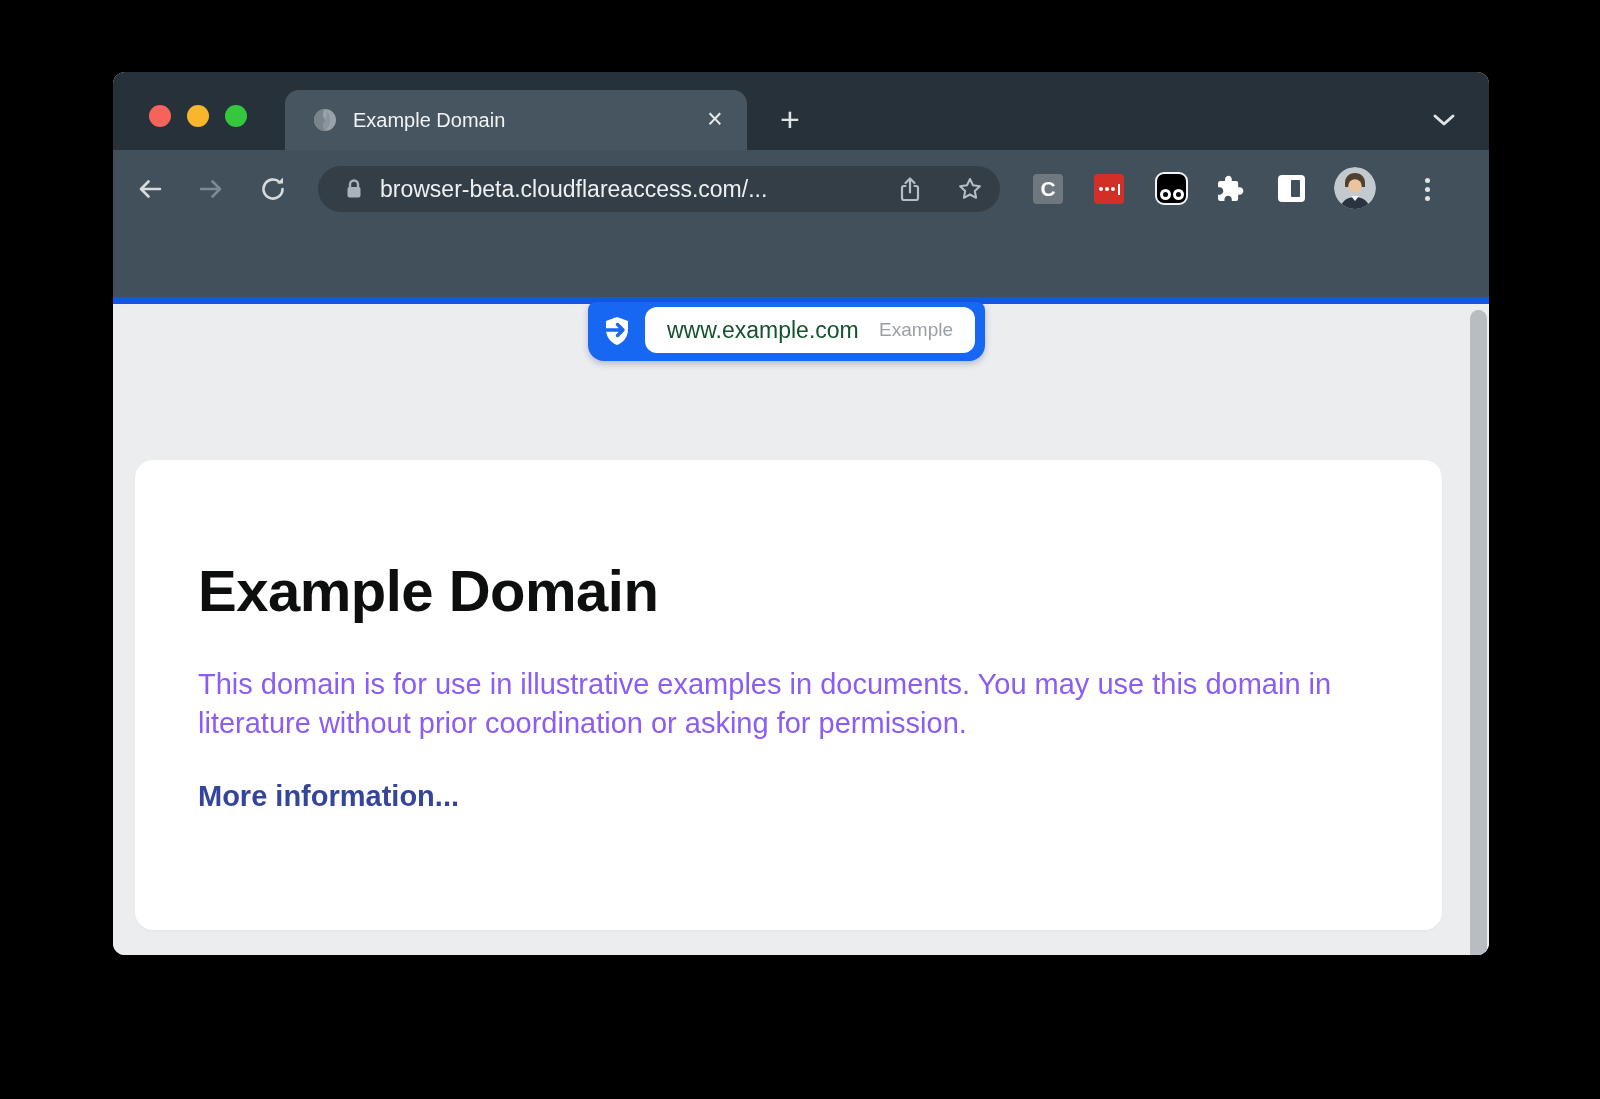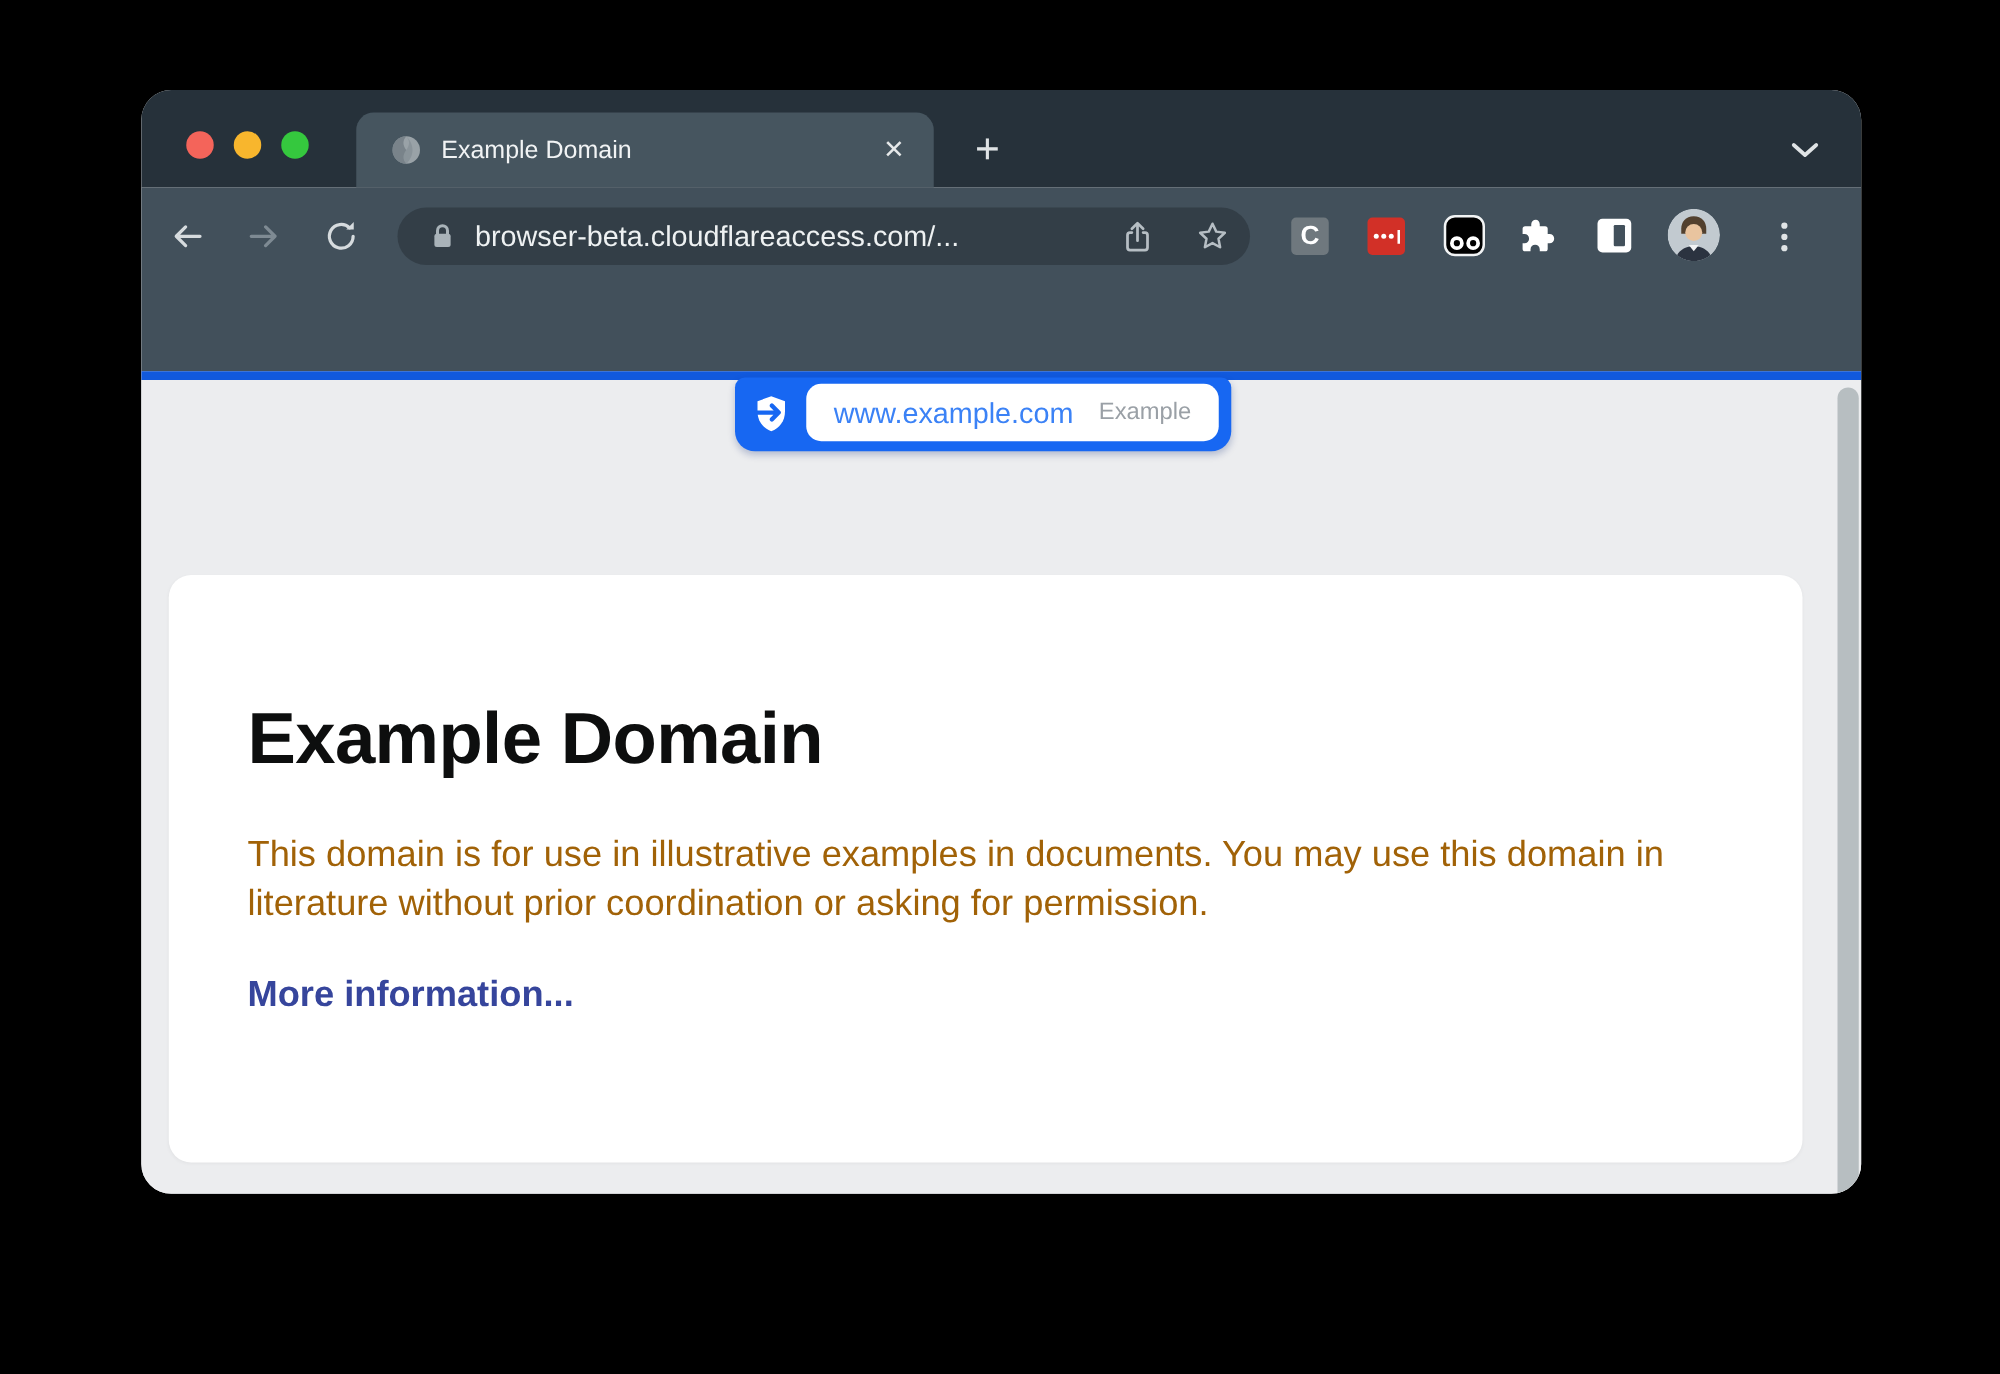--- a/index.html
+++ b/index.html
@@ -1,17 +1,17 @@
 <!DOCTYPE html>
 <html><head>
 <meta charset="utf-8">
 <style>
   html,body{margin:0;padding:0;background:#000;}
   body{width:1600px;height:1099px;position:relative;font-family:"Liberation Sans",sans-serif;overflow:hidden;}
-  .window{position:absolute;left:113px;top:72px;width:1376px;height:883px;border-radius:24px;overflow:hidden;background:#ecedef;}
+  .window{position:absolute;left:113px;top:72px;width:1376px;height:883px;border-radius:12px;overflow:hidden;background:#ecedef;}
 
   
   .tabstrip{position:absolute;left:0;top:0;width:100%;height:78px;background:#26313a;}
   .traffic{position:absolute;top:33px;width:22px;height:22px;border-radius:50%;}
   .t-red{left:36px;background:var(--traffic-red);}
   .t-yellow{left:74px;background:var(--traffic-yellow);}
   .t-green{left:112px;background:var(--traffic-green);}
   .tab{position:absolute;left:172px;top:18px;width:462px;height:60px;background:#46555f;border-radius:14px 14px 0 0;}
   .tab .favicon{position:absolute;left:28px;top:18px;width:24px;height:24px;}
   .tab .title{position:absolute;left:68px;top:18px;line-height:24px;font-size:20px;color:#f1f3f4;white-space:nowrap;}
@@ -41,26 +41,26 @@
   .menu-dots{position:absolute;left:1300px;top:24px;width:28px;height:30px;display:flex;flex-direction:column;align-items:center;justify-content:center;gap:4px;}
   .menu-dots .d{width:5px;height:5px;border-radius:50%;background:#e0e4e6;}
 
   
   .blueline{position:absolute;left:0;top:225px;width:100%;height:7px;background:var(--isolation-line);}
   .viewport{position:absolute;left:0;top:232px;width:100%;height:651px;background:#ecedef;}
 
   .iso-pill{position:absolute;left:475px;top:-2px;width:397px;height:59px;background:var(--accent-blue);border-radius:8px 8px 16px 16px;box-shadow:0 3px 6px rgba(10,40,120,.25);}
   .iso-pill .shield{position:absolute;left:13px;top:13px;width:32px;height:32px;}
   .iso-pill .inner{position:absolute;left:57px;top:5px;width:330px;height:46px;background:#fff;border-radius:12px;display:flex;align-items:center;justify-content:space-between;padding:0 22px;box-sizing:border-box;}
-  .iso-pill .site{font-size:23px;color:#3b82f6;white-space:nowrap;}
+  .iso-pill .site{font-size:23px;color:#14532d;white-space:nowrap;}
   .iso-pill .expand{font-size:19px;color:#9aa0a6;white-space:nowrap;}
 
   .card{position:absolute;left:22px;top:156px;width:1307px;height:470px;background:#fff;border-radius:18px;box-shadow:0 1px 3px rgba(0,0,0,.04);}
   .card h1{position:absolute;left:63px;top:100px;margin:0;font-size:58px;line-height:62px;font-weight:700;color:#0d0e0e;letter-spacing:-.5px;}
-  .card p{position:absolute;left:63px;top:205px;margin:0;width:1160px;font-size:29px;line-height:39px;color:#a16207;}
+  .card p{position:absolute;left:63px;top:205px;margin:0;width:1160px;font-size:29px;line-height:39px;color:#8b5cf6;}
   .card a{position:absolute;left:63px;top:320px;font-size:29px;color:var(--link-blue);text-decoration:none;font-weight:bold;}
 
   .scroll-thumb{position:absolute;left:1357px;top:6px;width:17px;height:653px;background:#b7bec1;border-radius:9px;}
 
   svg{display:block;}
 </style>
 </head>
 <body style="--accent-blue: #1767f2; --isolation-line: #1159dd; --lastpass-red: #d23027; --link-blue: #36459c; --traffic-red: #f4645a; --traffic-yellow: #f8b62d; --traffic-green: #35c83e;">
 
 <div class="window">

